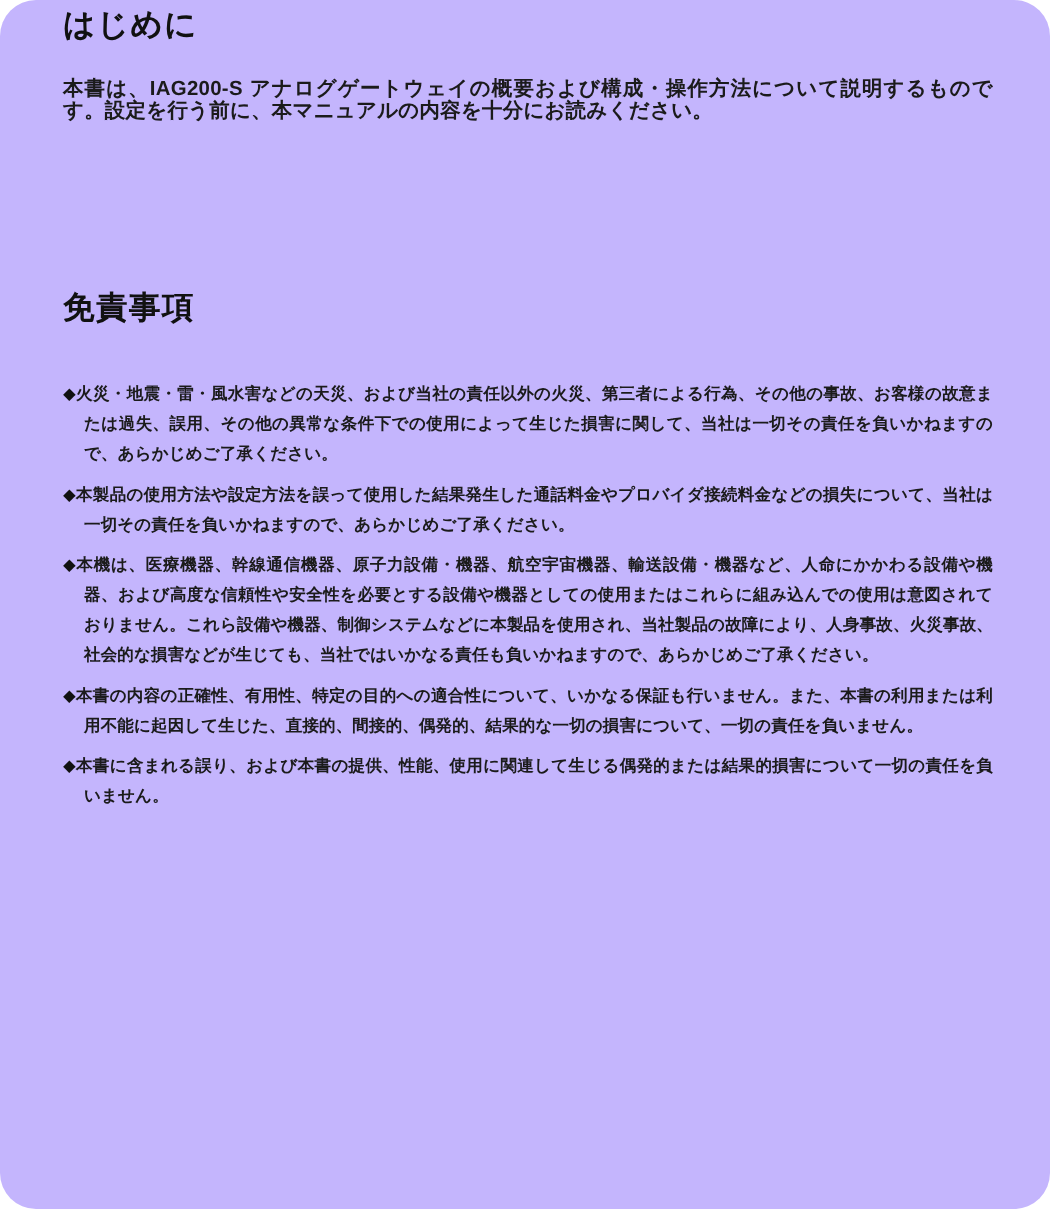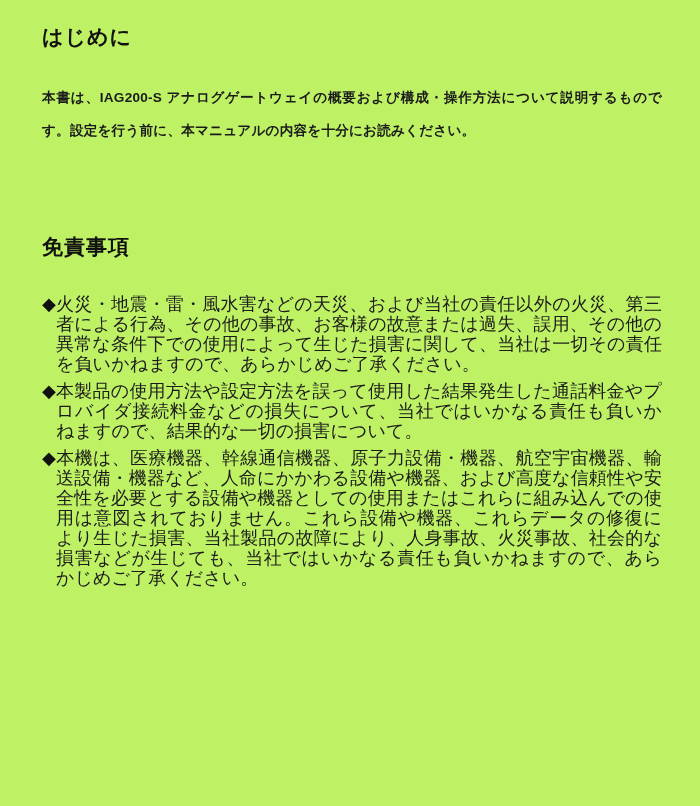--- a/index.html
+++ b/index.html
@@ -12,55 +12,56 @@
     height: 806px;
     overflow: hidden;
     font-family: "Liberation Sans", "DejaVu Sans", sans-serif;
     color: #1b1b1b;
     -webkit-font-smoothing: antialiased;
   }
   .page {
     box-sizing: border-box;
     width: 700px;
     height: 806px;
-    padding: 24px 38px 0 42px;
-    background: #bef264;
+    padding: 4px 38px 0 42px;
+    background: #c4b5fd;
+    border-radius: 24px;
   }
   h1.section-heading {
     margin: 0;
     font-size: 21px;
     line-height: 26px;
     font-weight: 700;
     letter-spacing: 1px;
     color: #111111;
   }
   .intro-body {
-    margin: 31px 0 0 0;
+    margin: 21px 0 0 0;
     font-size: 13.6px;
-    line-height: 33px;
+    line-height: 15px;
     font-weight: 600;
     letter-spacing: 0.2px;
     text-align: justify;
   }
   .disclaimer-heading-wrap {
-    margin-top: 87px;
+    margin-top: 112px;
   }
   ul.disclaimer-list {
     list-style: none;
     margin: 34px 0 0 0;
     padding: 0;
   }
   ul.disclaimer-list li {
     position: relative;
     margin: 0 0 7px 0;
     padding-left: 14px;
     text-indent: -14px;
-    font-size: 18px;
+    font-size: 11px;
     line-height: 20px;
-    font-weight: 400;
+    font-weight: 700;
     letter-spacing: 0.1px;
     text-align: justify;
   }
   .bullet {
     display: inline;
     font-style: normal;
     color: #111111;
   }
 </style>
 </head>
@@ -74,20 +75,26 @@
 
   <div class="disclaimer-heading-wrap">
     <h1 class="section-heading">免責事項</h1>
   </div>
 
   <ul class="disclaimer-list">
     <li>
       <span class="bullet">◆</span><span>火災・地震・雷・風水害などの天災、および当社の責任以外の火災、第三者による行為、その他の事故、お客様の故意または過失、誤用、その他の異常な条件下での使用によって生じた損害に関して、当社は一切その責任を負いかねますので、あらかじめご了承ください。</span>
     </li>
     <li>
-      <span class="bullet">◆</span><span>本製品の使用方法や設定方法を誤って使用した結果発生した通話料金やプロバイダ接続料金などの損失について、当社ではいかなる責任も負いかねますので、結果的な一切の損害について。</span>
+      <span class="bullet">◆</span><span>本製品の使用方法や設定方法を誤って使用した結果発生した通話料金やプロバイダ接続料金などの損失について、当社は一切その責任を負いかねますので、あらかじめご了承ください。</span>
     </li>
     <li>
-      <span class="bullet">◆</span><span>本機は、医療機器、幹線通信機器、原子力設備・機器、航空宇宙機器、輸送設備・機器など、人命にかかわる設備や機器、および高度な信頼性や安全性を必要とする設備や機器としての使用またはこれらに組み込んでの使用は意図されておりません。これら設備や機器、これらデータの修復により生じた損害、当社製品の故障により、人身事故、火災事故、社会的な損害などが生じても、当社ではいかなる責任も負いかねますので、あらかじめご了承ください。</span>
+      <span class="bullet">◆</span><span>本機は、医療機器、幹線通信機器、原子力設備・機器、航空宇宙機器、輸送設備・機器など、人命にかかわる設備や機器、および高度な信頼性や安全性を必要とする設備や機器としての使用またはこれらに組み込んでの使用は意図されておりません。これら設備や機器、制御システムなどに本製品を使用され、当社製品の故障により、人身事故、火災事故、社会的な損害などが生じても、当社ではいかなる責任も負いかねますので、あらかじめご了承ください。</span>
+    </li>
+    <li>
+      <span class="bullet">◆</span><span>本書の内容の正確性、有用性、特定の目的への適合性について、いかなる保証も行いません。また、本書の利用または利用不能に起因して生じた、直接的、間接的、偶発的、結果的な一切の損害について、一切の責任を負いません。</span>
+    </li>
+    <li>
+      <span class="bullet">◆</span><span>本書に含まれる誤り、および本書の提供、性能、使用に関連して生じる偶発的または結果的損害について一切の責任を負いません。</span>
     </li>
   </ul>
 
 </div>
 
 </body></html>

